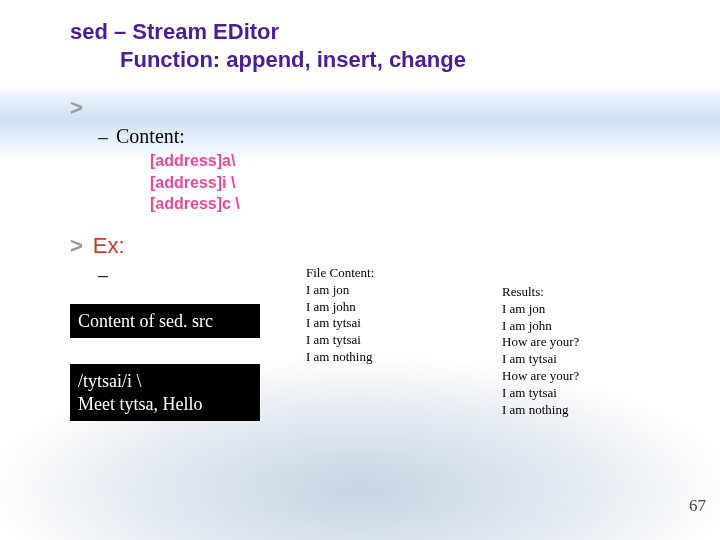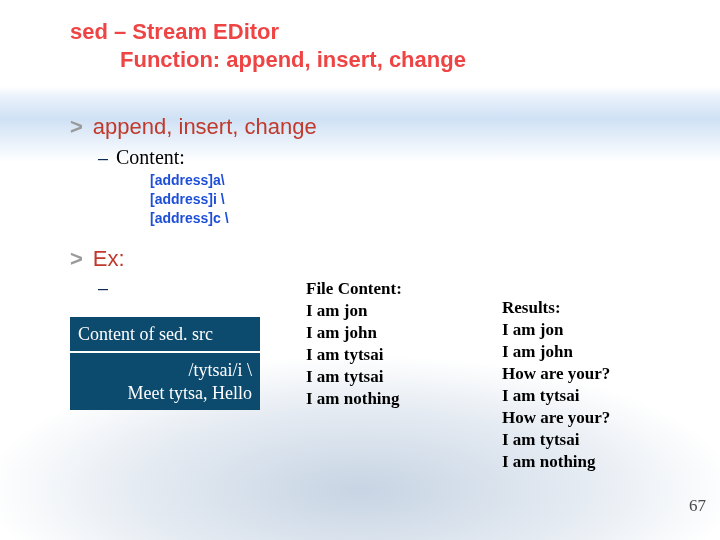--- a/index.html
+++ b/index.html
@@ -11,61 +11,60 @@
         rgba(0,60,130,0.22) 0%,
         rgba(0,60,130,0.10) 45%,
         rgba(255,255,255,0) 75%),
       linear-gradient(to bottom,
         #ffffff 0%, #ffffff 16%,
         #e9f1fb 18%, #cfe1f5 22%,
         #ffffff 30%, #ffffff 100%);
     position: relative;
   }
   .slide { padding: 18px 40px 0 70px; position: relative; height: 100%; }
-  .title   { font-size: 22px; font-weight: bold; color: #ef4444; line-height: 1.25; margin-bottom: 41px; }
+  .title   { font-size: 22px; font-weight: bold; color: #4c1d95; line-height: 1.25; margin-bottom: 24px; }
   .title-l2 { padding-left: 50px; display: block; }
   .bullet-row { display: flex; align-items: baseline; gap: 10px; }
   .chev   { color: #9a9a9a; font-size: 22px; font-weight: bold; line-height: 1; }
   .lvl1   { font-size: 22px; color: #c0392b; }
   .lvl2row { display: flex; align-items: baseline; gap: 8px; margin-left: 28px; margin-top: 6px; }
   .dash   { color: #0f2c57; font-size: 18px; }
   .lvl2   { font-family: "Times New Roman", Times, serif; font-size: 20px; color: #000; }
-  .syntax-block { margin-left: 80px; margin-top: 2px; font-weight: bold; font-size: 14px; color: #1d4ed8; line-height: 1.35; }
+  .syntax-block { margin-left: 80px; margin-top: 2px; font-weight: bold; font-size: 16px; color: #ec4899; line-height: 1.35; }
   .ex-row { margin-top: 18px; }
   .columns { display: flex; align-items: flex-start; margin-top: 6px; gap: 26px; }
   .col-left { width: 210px; }
   .box {
-    background: #0c4a6e; color: #fff; font-family: "Times New Roman", Times, serif;
+    background: #000000; color: #fff; font-family: "Times New Roman", Times, serif;
     font-size: 18px; padding: 6px 8px; margin-top: 18px; line-height: 1.25; width: 190px;
   }
-  .box + .box { margin-top: 2px; text-align: right; }
+  .box + .box { margin-top: 26px; }
   .col-mid, .col-right {
-    font-family: "Times New Roman", Times, serif; font-size: 17px; color: #000;
-    line-height: 1.3; white-space: pre-line; font-weight: bold;
+    font-family: "Times New Roman", Times, serif; font-size: 13px; color: #000;
+    line-height: 1.3; white-space: pre-line;
   }
   .col-mid   { width: 170px; }
   .col-right { width: 170px; margin-top: 19px; }
   .pagenum {
     position: absolute; right: 14px; bottom: 24px;
     font-family: "Times New Roman", Times, serif; font-size: 17px; color: #4a4a4a;
   }
 </style>
 </head>
 <body>
 
 <div class="slide">
 
   <div class="title">
     <span>sed – Stream EDitor</span><br>
     <span class="title-l2">Function: append, insert, change</span>
   </div>
 
   <div class="bullet-row">
     <span class="chev">&gt;</span>
-    <span class="lvl1">append, insert, change</span>
   </div>
 
   <div class="lvl2row">
     <span class="dash">–</span>
     <span class="lvl2">Content:</span>
   </div>
 
   <div class="syntax-block" style="white-space:pre-line">[address]a\
 [address]i \
 [address]c \</div>

